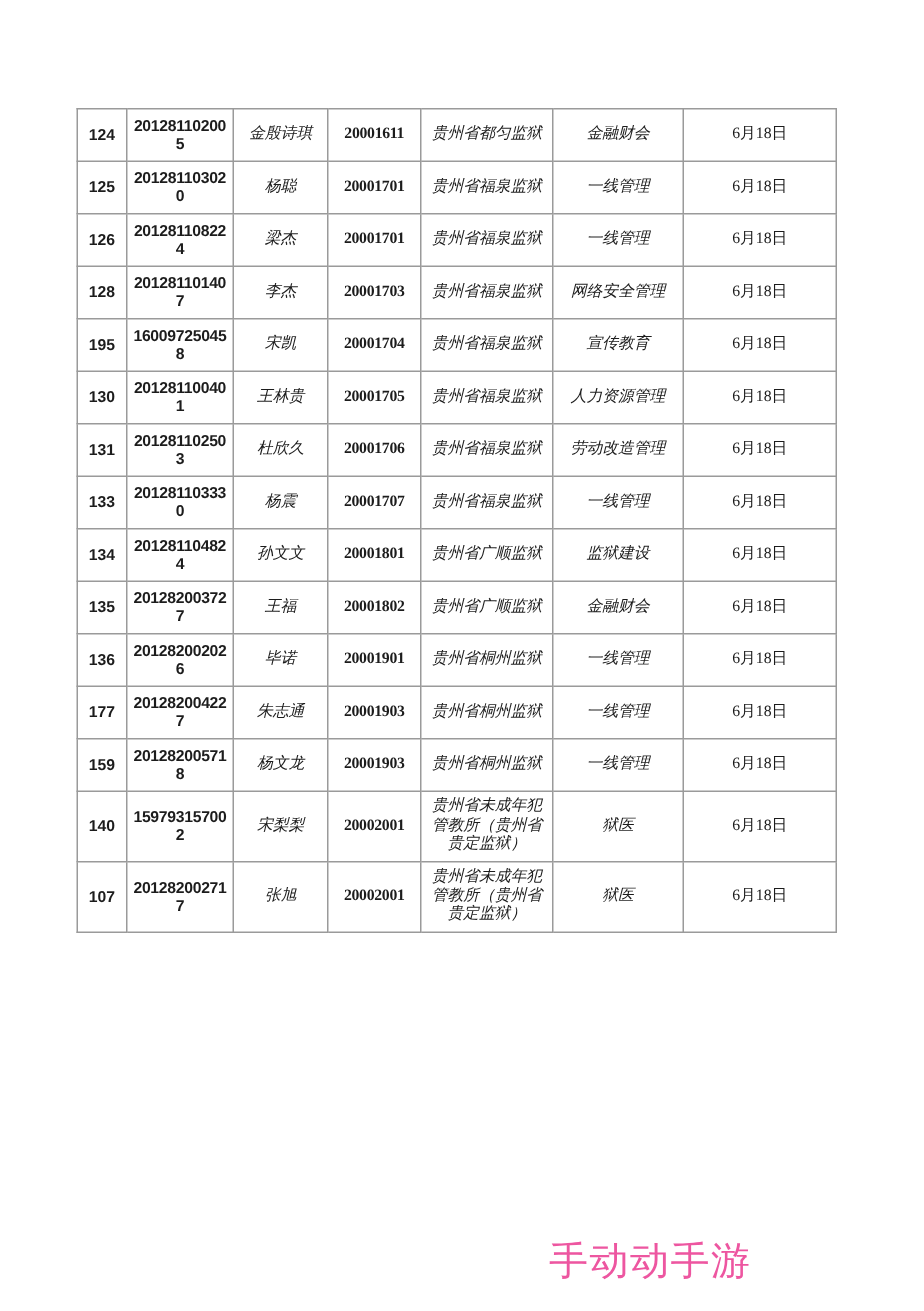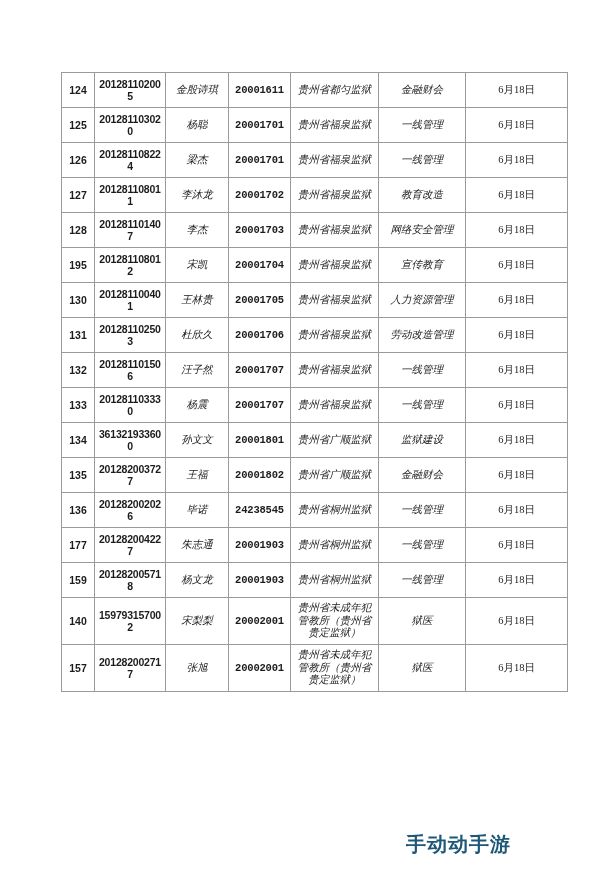--- a/index.html
+++ b/index.html
@@ -12,21 +12,21 @@
     width: 616px;
     height: 874px;
     position: relative;
     overflow: hidden;
     font-family: "Liberation Serif", "DejaVu Serif", serif;
     color: #1a1a1a;
   }
 
   .page {
     position: absolute;
-    left: 10px; top: 0;
+    left: 0; top: 0;
     width: 513px;
     height: 874px;
     background: #fff;
   }
 
   .table-wrap {
     position: absolute;
     left: 51px;
     top: 72px;
     width: 506px;
@@ -67,21 +67,21 @@
   }
   td.id {
     font-family: "Liberation Sans", "DejaVu Sans", sans-serif;
     font-size: 10.5px;
     font-weight: 700;
     letter-spacing: -0.2px;
     color: #141414;
     border-radius: 12px;
   }
   td.code {
-    font-family: Liberation Mono, monospace;
+    font-family: Liberation Serif, serif;
     font-size: 10.5px;
     font-weight: 700;
     letter-spacing: -0.2px;
     color: #141414;
   }
   td.name, td.org, td.post {
     font-family: "Liberation Serif", "DejaVu Serif", serif;
     font-size: 10.5px;
     color: #262626;
     font-style: italic;
@@ -98,23 +98,23 @@
   }
 
   tr.r-normal td { height: 34px; }
   tr.r-tall   td { height: 46px; }
 
   .watermark {
     position: absolute;
     right: 12px;
     bottom: 16px;
     font-family: "DejaVu Sans", "Liberation Sans", sans-serif;
-    font-size: 20px;
-    font-weight: 700;
-    color: #0c4a6e;
+    font-size: 26px;
+    font-weight: 400;
+    color: #ec4899;
     letter-spacing: 1px;
     opacity: 0.92;
     user-select: none;
     white-space: nowrap;
   }
 </style>
 </head>
 <body>
 
 <div class="page">
@@ -152,40 +152,31 @@
           <tr class="r-normal">
             <td class="idx">126</td>
             <td class="id">201281108224</td>
             <td class="name">梁杰</td>
             <td class="code">20001701</td>
             <td class="org">贵州省福泉监狱</td>
             <td class="post">一线管理</td>
             <td class="date">6月18日</td>
           </tr>
           <tr class="r-normal">
-            <td class="idx">127</td>
-            <td class="id">201281108011</td>
-            <td class="name">李沐龙</td>
-            <td class="code">20001702</td>
-            <td class="org">贵州省福泉监狱</td>
-            <td class="post">教育改造</td>
-            <td class="date">6月18日</td>
-          </tr>
-          <tr class="r-normal">
             <td class="idx">128</td>
             <td class="id">201281101407</td>
             <td class="name">李杰</td>
             <td class="code">20001703</td>
             <td class="org">贵州省福泉监狱</td>
             <td class="post">网络安全管理</td>
             <td class="date">6月18日</td>
           </tr>
           <tr class="r-normal">
             <td class="idx">195</td>
-            <td class="id">201281108012</td>
+            <td class="id">160097250458</td>
             <td class="name">宋凯</td>
             <td class="code">20001704</td>
             <td class="org">贵州省福泉监狱</td>
             <td class="post">宣传教育</td>
             <td class="date">6月18日</td>
           </tr>
           <tr class="r-normal">
             <td class="idx">130</td>
             <td class="id">201281100401</td>
             <td class="name">王林贵</td>
@@ -197,60 +188,51 @@
           <tr class="r-normal">
             <td class="idx">131</td>
             <td class="id">201281102503</td>
             <td class="name">杜欣久</td>
             <td class="code">20001706</td>
             <td class="org">贵州省福泉监狱</td>
             <td class="post">劳动改造管理</td>
             <td class="date">6月18日</td>
           </tr>
           <tr class="r-normal">
-            <td class="idx">132</td>
-            <td class="id">201281101506</td>
-            <td class="name">汪子然</td>
-            <td class="code">20001707</td>
-            <td class="org">贵州省福泉监狱</td>
-            <td class="post">一线管理</td>
-            <td class="date">6月18日</td>
-          </tr>
-          <tr class="r-normal">
             <td class="idx">133</td>
             <td class="id">201281103330</td>
             <td class="name">杨震</td>
             <td class="code">20001707</td>
             <td class="org">贵州省福泉监狱</td>
             <td class="post">一线管理</td>
             <td class="date">6月18日</td>
           </tr>
           <tr class="r-normal">
             <td class="idx">134</td>
-            <td class="id">361321933600</td>
+            <td class="id">201281104824</td>
             <td class="name">孙文文</td>
             <td class="code">20001801</td>
             <td class="org">贵州省广顺监狱</td>
             <td class="post">监狱建设</td>
             <td class="date">6月18日</td>
           </tr>
           <tr class="r-normal">
             <td class="idx">135</td>
             <td class="id">201282003727</td>
             <td class="name">王福</td>
             <td class="code">20001802</td>
             <td class="org">贵州省广顺监狱</td>
             <td class="post">金融财会</td>
             <td class="date">6月18日</td>
           </tr>
           <tr class="r-normal">
             <td class="idx">136</td>
             <td class="id">201282002026</td>
             <td class="name">毕诺</td>
-            <td class="code">24238545</td>
+            <td class="code">20001901</td>
             <td class="org">贵州省桐州监狱</td>
             <td class="post">一线管理</td>
             <td class="date">6月18日</td>
           </tr>
           <tr class="r-normal">
             <td class="idx">177</td>
             <td class="id">201282004227</td>
             <td class="name">朱志通</td>
             <td class="code">20001903</td>
             <td class="org">贵州省桐州监狱</td>
@@ -269,21 +251,21 @@
           <tr class="r-tall">
             <td class="idx">140</td>
             <td class="id">159793157002</td>
             <td class="name">宋梨梨</td>
             <td class="code">20002001</td>
             <td class="org">贵州省未成年犯管教所（贵州省贵定监狱）</td>
             <td class="post">狱医</td>
             <td class="date">6月18日</td>
           </tr>
           <tr class="r-tall">
-            <td class="idx">157</td>
+            <td class="idx">107</td>
             <td class="id">201282002717</td>
             <td class="name">张旭</td>
             <td class="code">20002001</td>
             <td class="org">贵州省未成年犯管教所（贵州省贵定监狱）</td>
             <td class="post">狱医</td>
             <td class="date">6月18日</td>
           </tr>
         </tbody>
     </table>
   </div>

